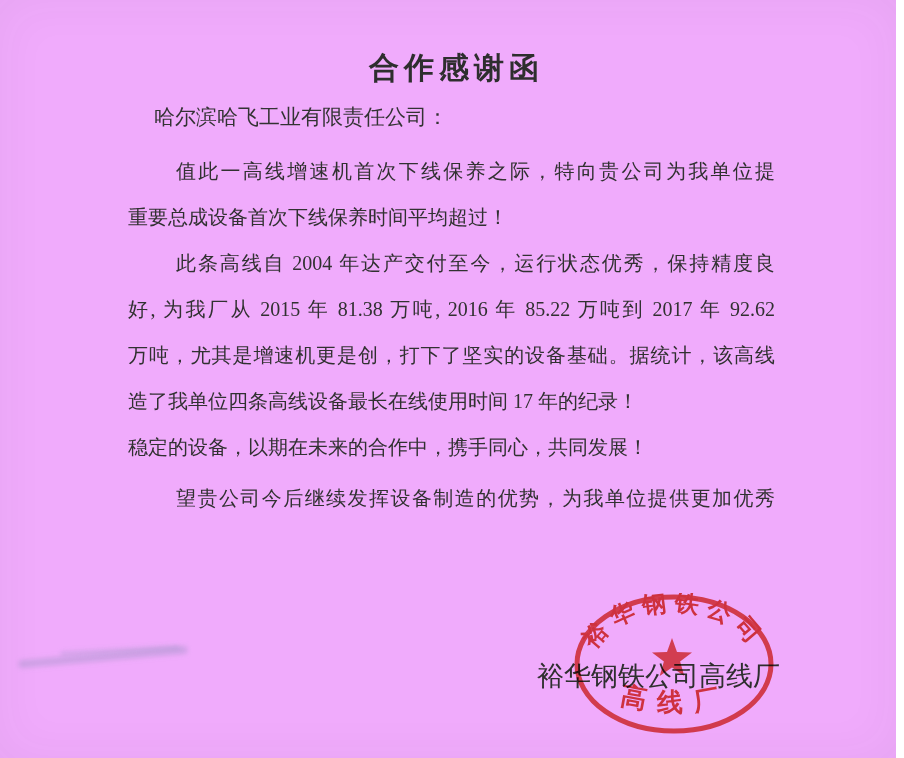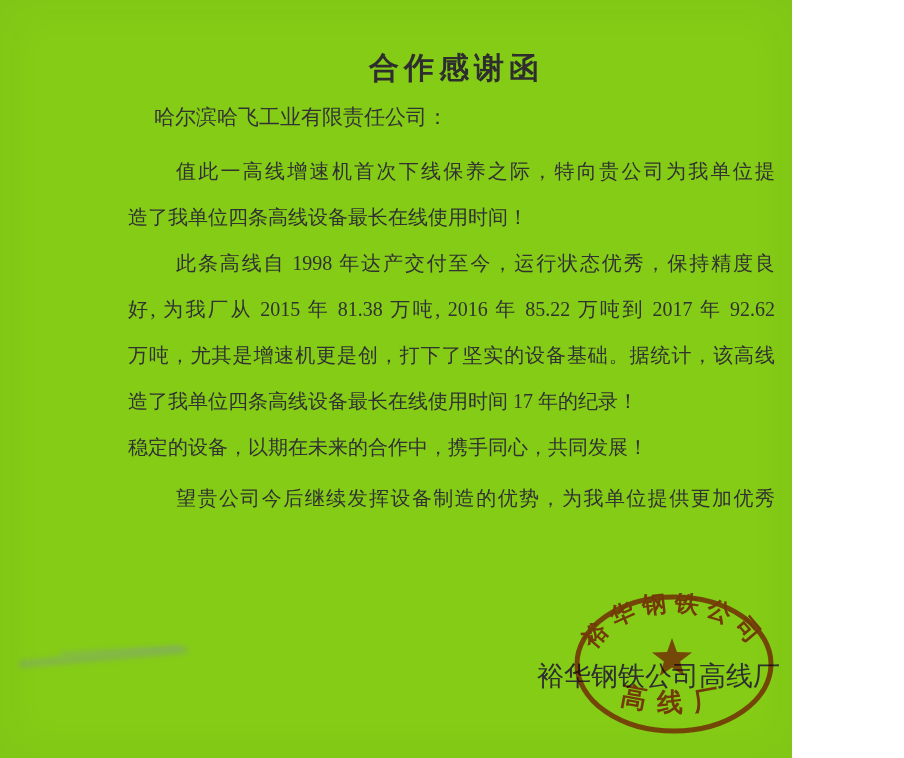--- a/index.html
+++ b/index.html
@@ -1,23 +1,23 @@
 <!DOCTYPE html>
 <html><head>
 <meta charset="utf-8">
 <style>
   * { margin: 0; padding: 0; box-sizing: border-box; }
   html, body { background: #ffffff; }
   body { font-family: "Liberation Serif", "DejaVu Serif", serif; }
 
   .page {
     position: relative;
-    width: 792px;
+    width: 896px;
     height: 758px;
-    background: #84cc16;
+    background: #f0abfc;
     overflow: hidden;
     box-shadow: inset 0 0 50px rgba(60,60,60,0.05);
   }
 
   .letter-title {
     position: absolute;
     top: 48px;
     left: 133px;
     width: 647px;
     text-align: center;
@@ -129,22 +129,22 @@
 <body>
 
 <div class="page">
 
   <div class="letter-title">合作感谢函</div>
 
   <div class="salutation">哈尔滨哈飞工业有限责任公司：</div>
 
   <div class="body-block">
     <div class="body-line indent">值此一高线增速机首次下线保养之际，特向贵公司为我单位提</div>
-    <div class="body-line short">造了我单位四条高线设备最长在线使用时间！</div>
-    <div class="body-line indent">此条高线自 1998 年达产交付至今，运行状态优秀，保持精度良</div>
+    <div class="body-line short">重要总成设备首次下线保养时间平均超过！</div>
+    <div class="body-line indent">此条高线自 2004 年达产交付至今，运行状态优秀，保持精度良</div>
     <div class="body-line">好, 为我厂从 2015 年 81.38 万吨, 2016 年 85.22 万吨到 2017 年 92.62</div>
     <div class="body-line">万吨，尤其是增速机更是创，打下了坚实的设备基础。据统计，该高线</div>
     <div class="body-line short">造了我单位四条高线设备最长在线使用时间 17 年的纪录！</div>
     <div class="body-line short">稳定的设备，以期在未来的合作中，携手同心，共同发展！</div>
     <div class="body-line indent para-gap">望贵公司今后继续发挥设备制造的优势，为我单位提供更加优秀</div>
   </div>
 
   <div class="signature">裕华钢铁公司高线厂</div>
 
 

